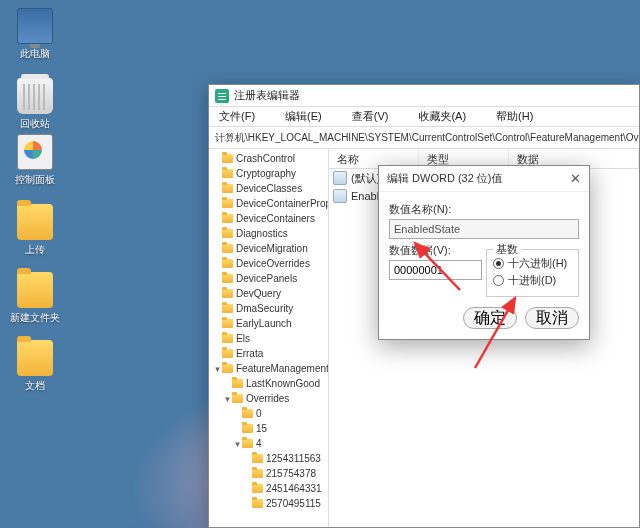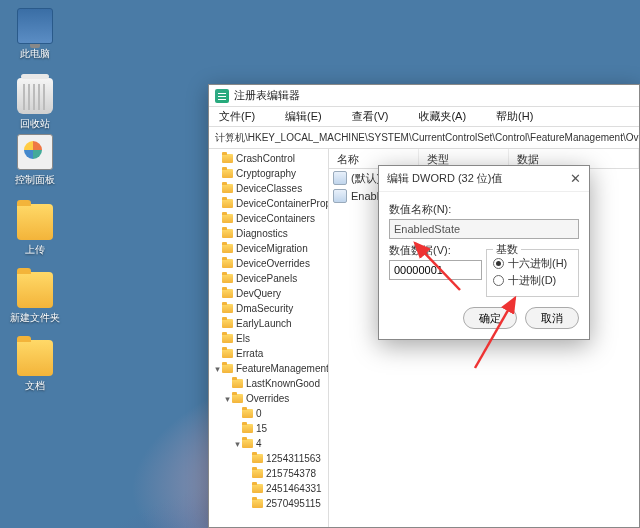--- a/index.html
+++ b/index.html
@@ -57,21 +57,21 @@
   .dlg input[type=text]{ width:100%; height:20px; border:1px solid #aaa; padding:2px 4px; font-size:11px; background:#fff;}
   .dlg input.ro { background:#f5f5f5; color:#555; }
   .dlg-row { display:flex; gap:4px; }
   .dlg-row .col{flex:1;}
   .radio-group { border:1px solid #ccc; padding:4px 6px 6px; position:relative; margin-top:10px;}
   .radio-group .legend{ position:absolute; top:-8px; left:6px; background:#fff; padding:0 3px; font-size:11px;}
   .radio-opt{ display:flex; align-items:center; gap:4px; font-size:11px; margin:2px 0;}
   .radio-dot{ width:11px; height:11px; border:1px solid #666; border-radius:50%; display:inline-flex; align-items:center; justify-content:center;}
   .radio-dot.on::after{content:"";width:5px;height:5px;background:#333;border-radius:50%;}
   .dlg-btns{ display:flex; gap:8px; justify-content:flex-end; margin-top:10px;}
-  .dlg-btns button{ width:54px; height:22px; font-size:11px; background:#f3f3f3; border:1px solid #aaa; border-radius:11px;}
+  .dlg-btns button{ width:54px; height:22px; font-size:16px; background:#f3f3f3; border:1px solid #aaa; border-radius:11px;}
 
   
   .arrow { position:absolute; pointer-events:none; }
   .arrow svg { overflow:visible; }
 </style>
 </head>
 <body>
 
 <div class="wallpaper"></div>
 

